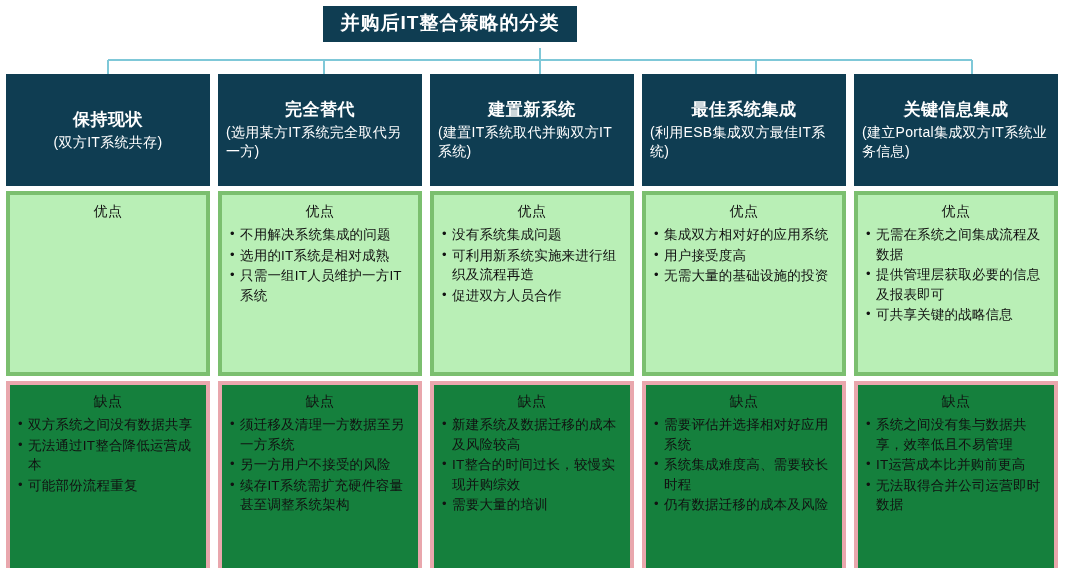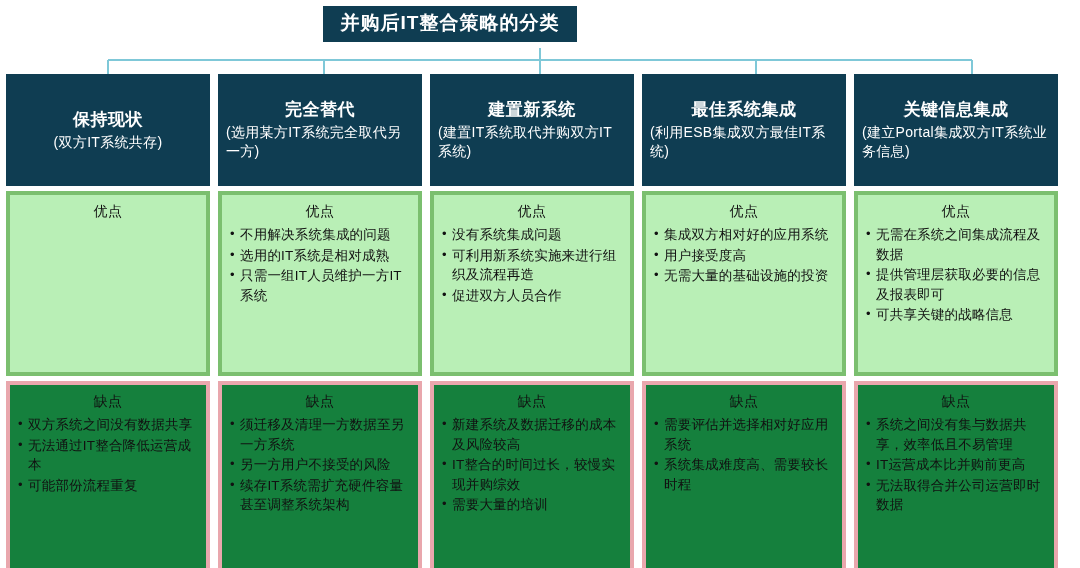--- a/index.html
+++ b/index.html
@@ -233,20 +233,21 @@
           <li>集成双方相对好的应用系统</li>
           <li>用户接受度高</li>
           <li>无需大量的基础设施的投资</li>
         </ul>
       </div>
       <div class="panel cons">
         <div class="panel-label">缺点</div>
         <ul class="points">
           <li>需要评估并选择相对好应用系统</li>
           <li>系统集成难度高、需要较长时程</li>
+          <li>仍有数据迁移的成本及风险</li>
         </ul>
       </div>
     </div>
 
     <div class="col">
       <div class="col-head">
         <div class="h-title">关键信息集成</div>
         <div class="h-sub">(建立Portal集成双方IT系统业务信息)</div>
       </div>
       <div class="panel pros">

